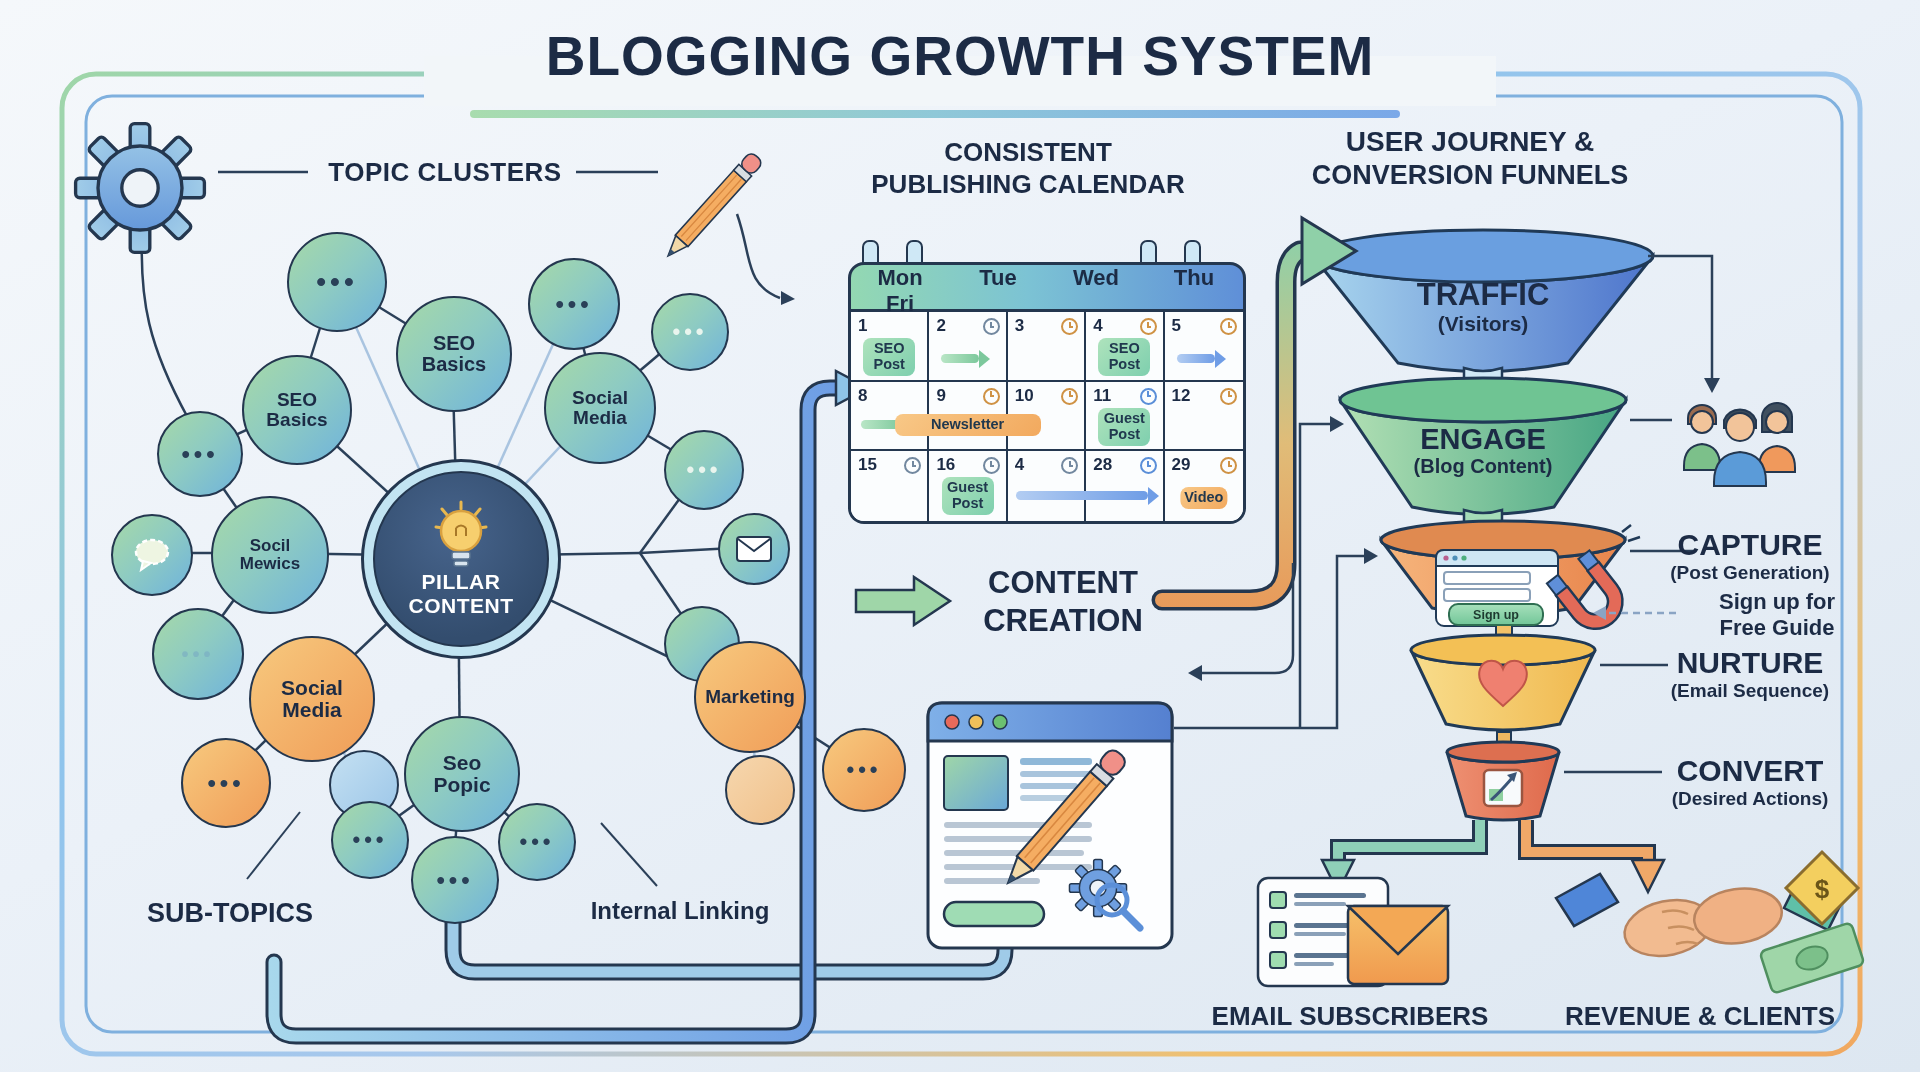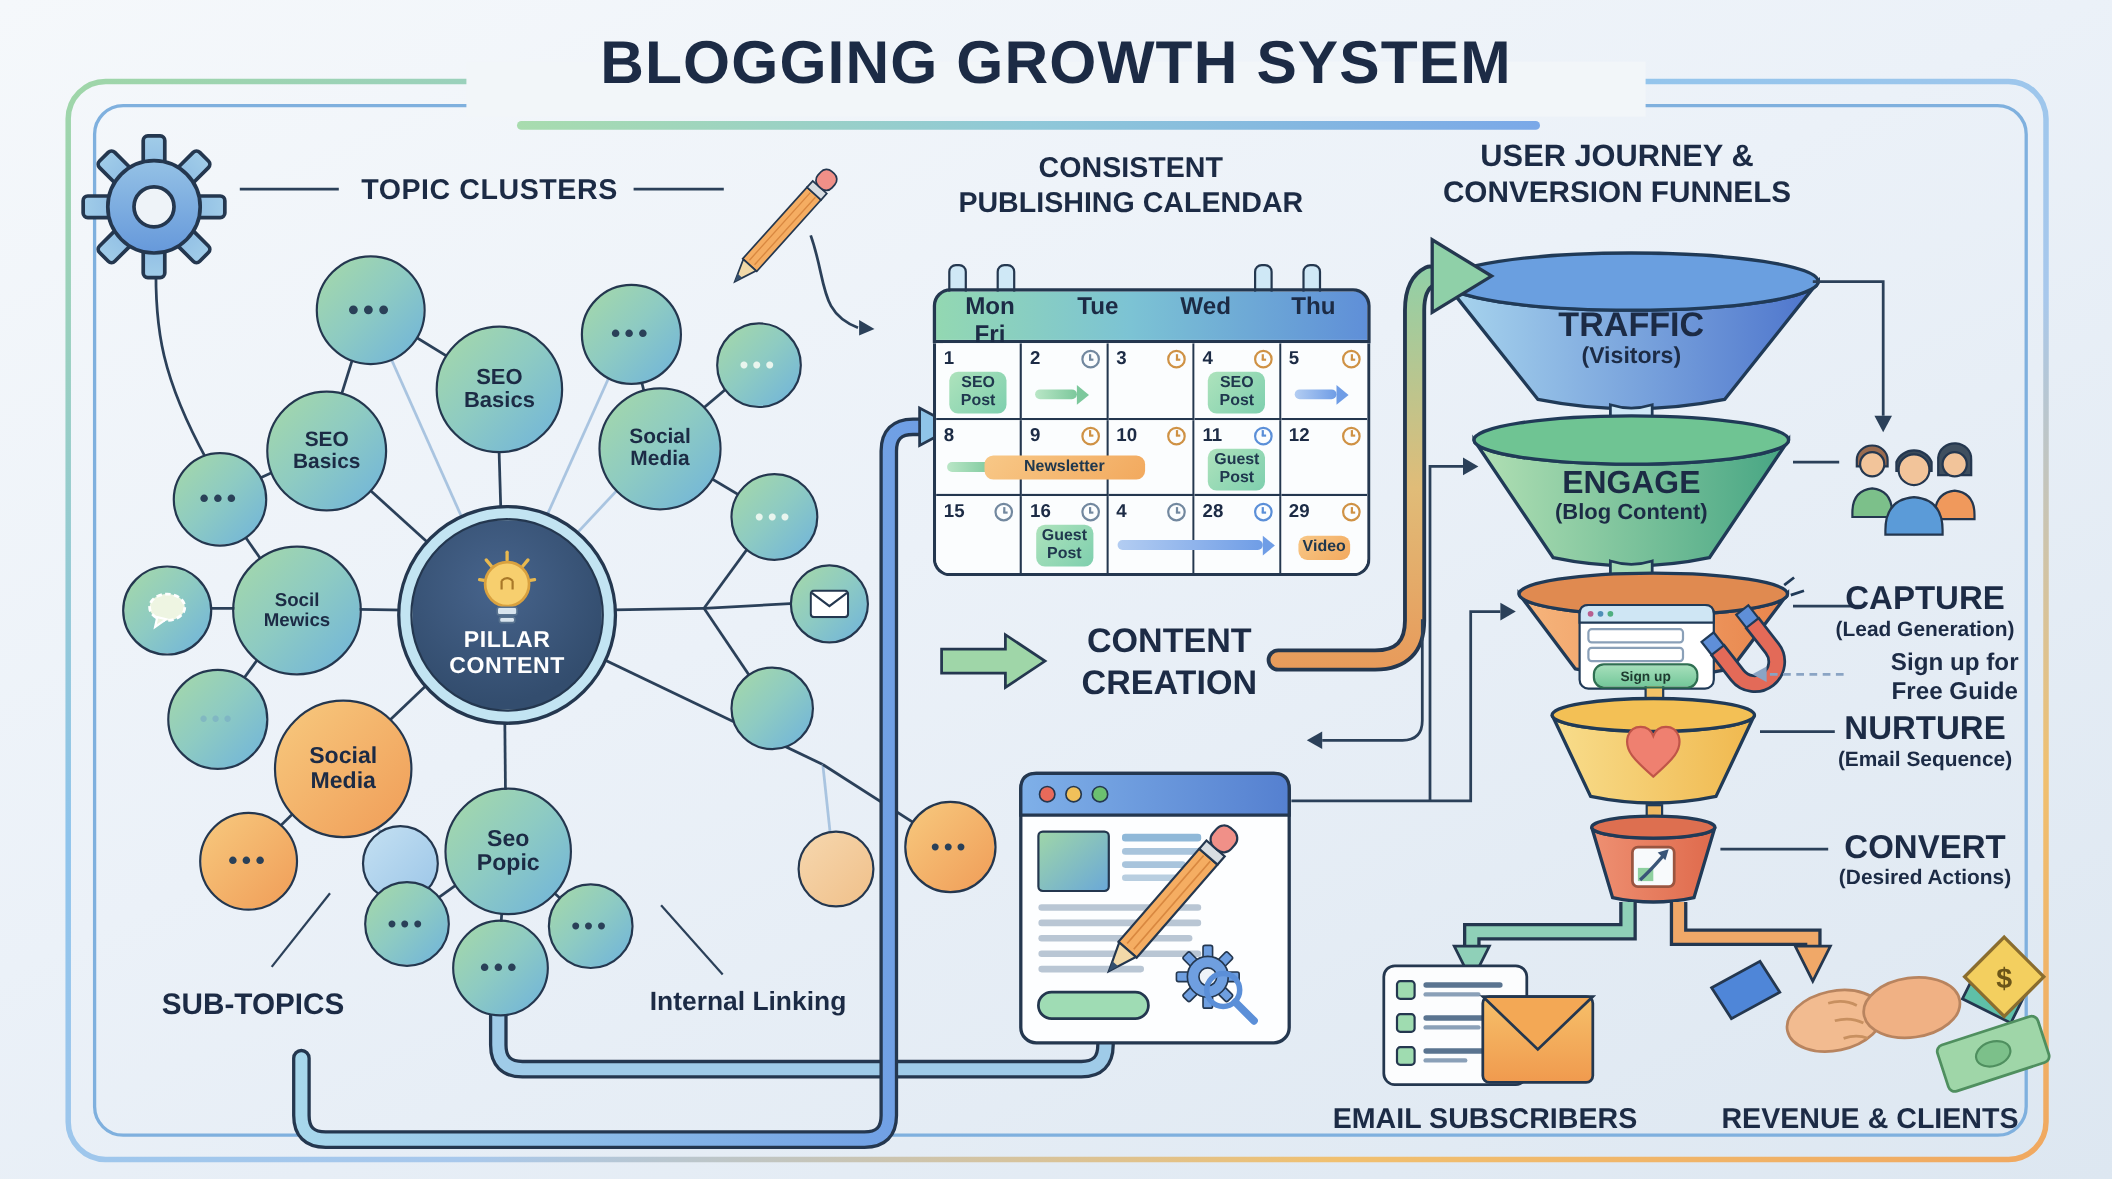--- a/index.html
+++ b/index.html
@@ -438,20 +438,23 @@
     </div>
 <div class="node g" style="left:331px;top:801px;width:74px;height:74px">
       <span class="dots" style="font-size:22px">•••</span>
     </div>
 <div class="node g" style="left:411px;top:836px;width:84px;height:84px">
       <span class="dots" style="font-size:24px">•••</span>
     </div>
 <div class="node g" style="left:498px;top:803px;width:74px;height:74px">
       <span class="dots" style="font-size:22px">•••</span>
     </div>
+<div class="node o" style="left:694px;top:641px;width:108px;height:108px;font-size:19px">
+      <span>Marketing</span>
+    </div>
 <div class="node lo" style="left:725px;top:755px;width:66px;height:66px"></div>
 <div class="node o" style="left:822px;top:728px;width:80px;height:80px">
       <span class="dots" style="font-size:22px">•••</span>
     </div>
 
 <div class="txt" style="left:120px;top:898px;width:220px;font-size:27px">SUB-TOPICS</div>
 <div class="txt sub" style="left:560px;top:898px;width:240px;font-size:24px">Internal Linking</div>
 
 <div class="txt" style="left:858px;top:138px;width:340px;font-size:26px">CONSISTENT</div>
 <div class="txt" style="left:858px;top:170px;width:340px;font-size:26px">PUBLISHING CALENDAR</div>
@@ -548,21 +551,21 @@
 <div class="txt" style="left:1240px;top:160px;width:460px;font-size:27px">CONVERSION FUNNELS</div>
 
 <div class="txt" style="left:1373px;top:278px;width:220px;font-size:31px">TRAFFIC</div>
 <div class="txt sub" style="left:1373px;top:312px;width:220px;font-size:21px">(Visitors)</div>
 <div class="txt" style="left:1373px;top:423px;width:220px;font-size:29px">ENGAGE</div>
 <div class="txt sub" style="left:1373px;top:455px;width:220px;font-size:20px">(Blog Content)</div>
 
 <div class="signup">Sign up</div>
 
 <div class="txt" style="left:1640px;top:528px;width:220px;font-size:30px">CAPTURE</div>
-<div class="txt sub" style="left:1640px;top:562px;width:220px;font-size:19px">(Lead Generation)</div>
+<div class="txt sub" style="left:1640px;top:562px;width:220px;font-size:19px">(Post Generation)</div>
 <div class="txt" style="left:1672px;top:590px;width:210px;font-size:22px">Sign up for</div>
 <div class="txt" style="left:1672px;top:616px;width:210px;font-size:22px">Free Guide</div>
 <div class="txt" style="left:1640px;top:646px;width:220px;font-size:30px">NURTURE</div>
 <div class="txt sub" style="left:1640px;top:680px;width:220px;font-size:19px">(Email Sequence)</div>
 <div class="txt" style="left:1640px;top:754px;width:220px;font-size:30px">CONVERT</div>
 <div class="txt sub" style="left:1640px;top:788px;width:220px;font-size:19px">(Desired Actions)</div>
 
 <div class="txt" style="left:1190px;top:1002px;width:320px;font-size:26px">EMAIL SUBSCRIBERS</div>
 <div class="txt" style="left:1540px;top:1002px;width:320px;font-size:26px">REVENUE &amp; CLIENTS</div>
 

